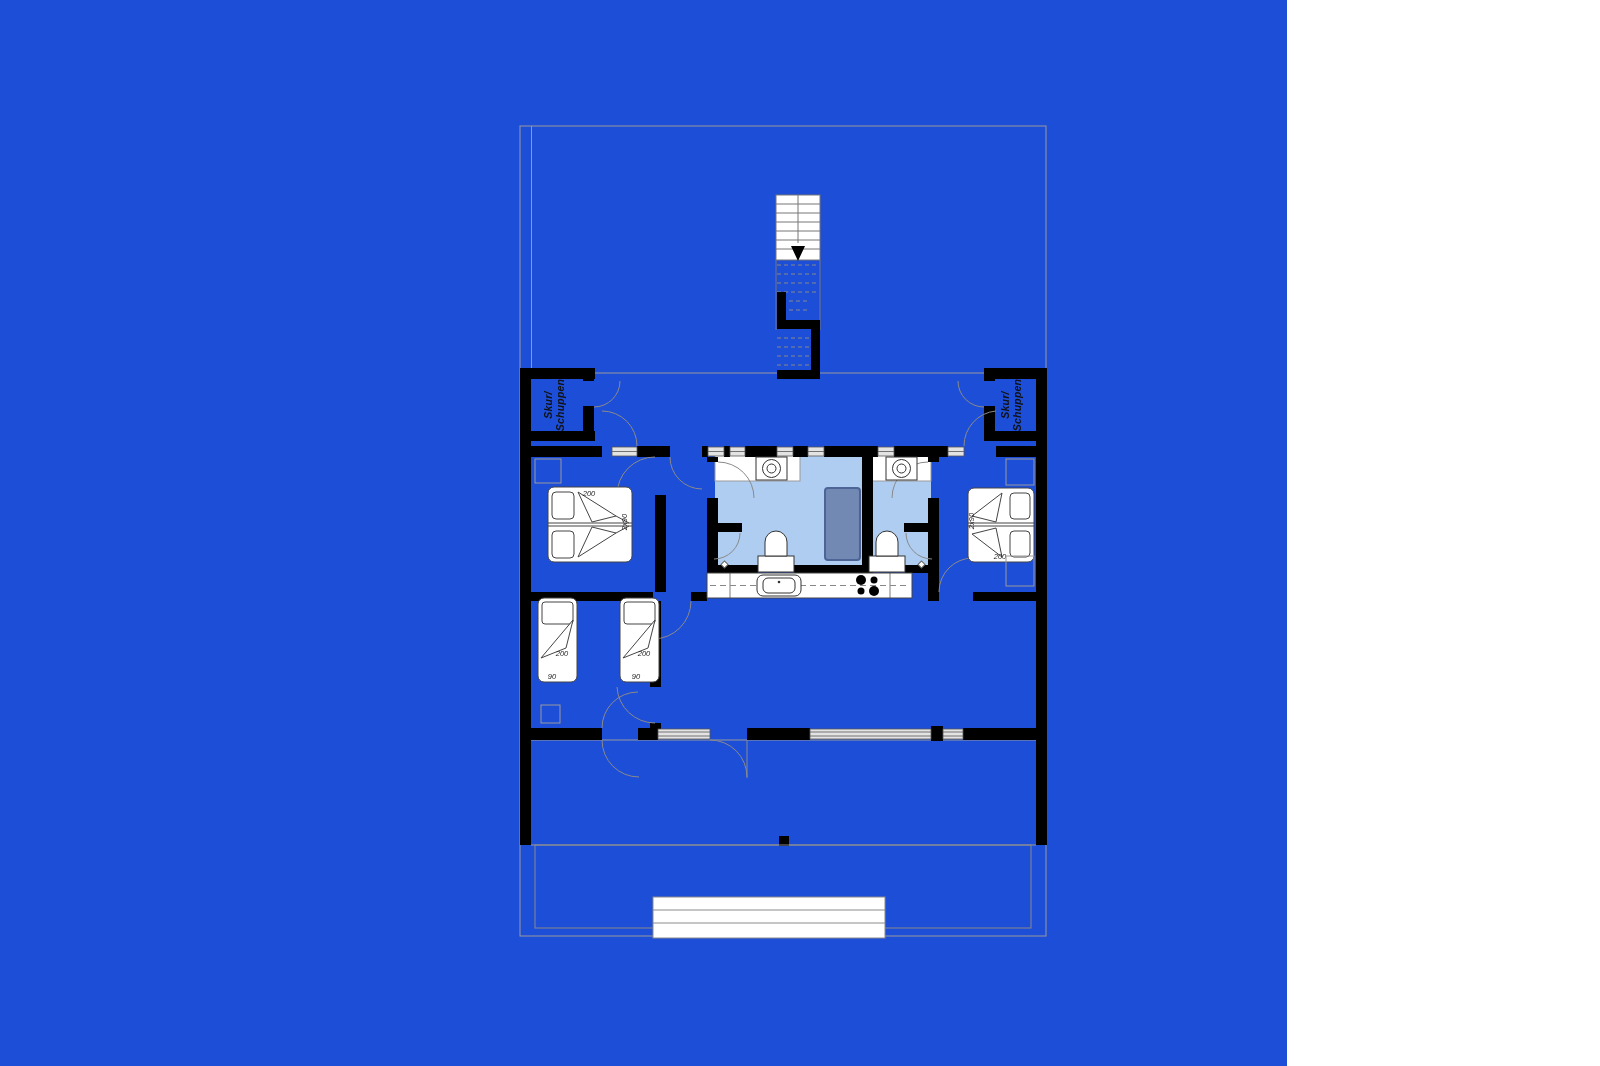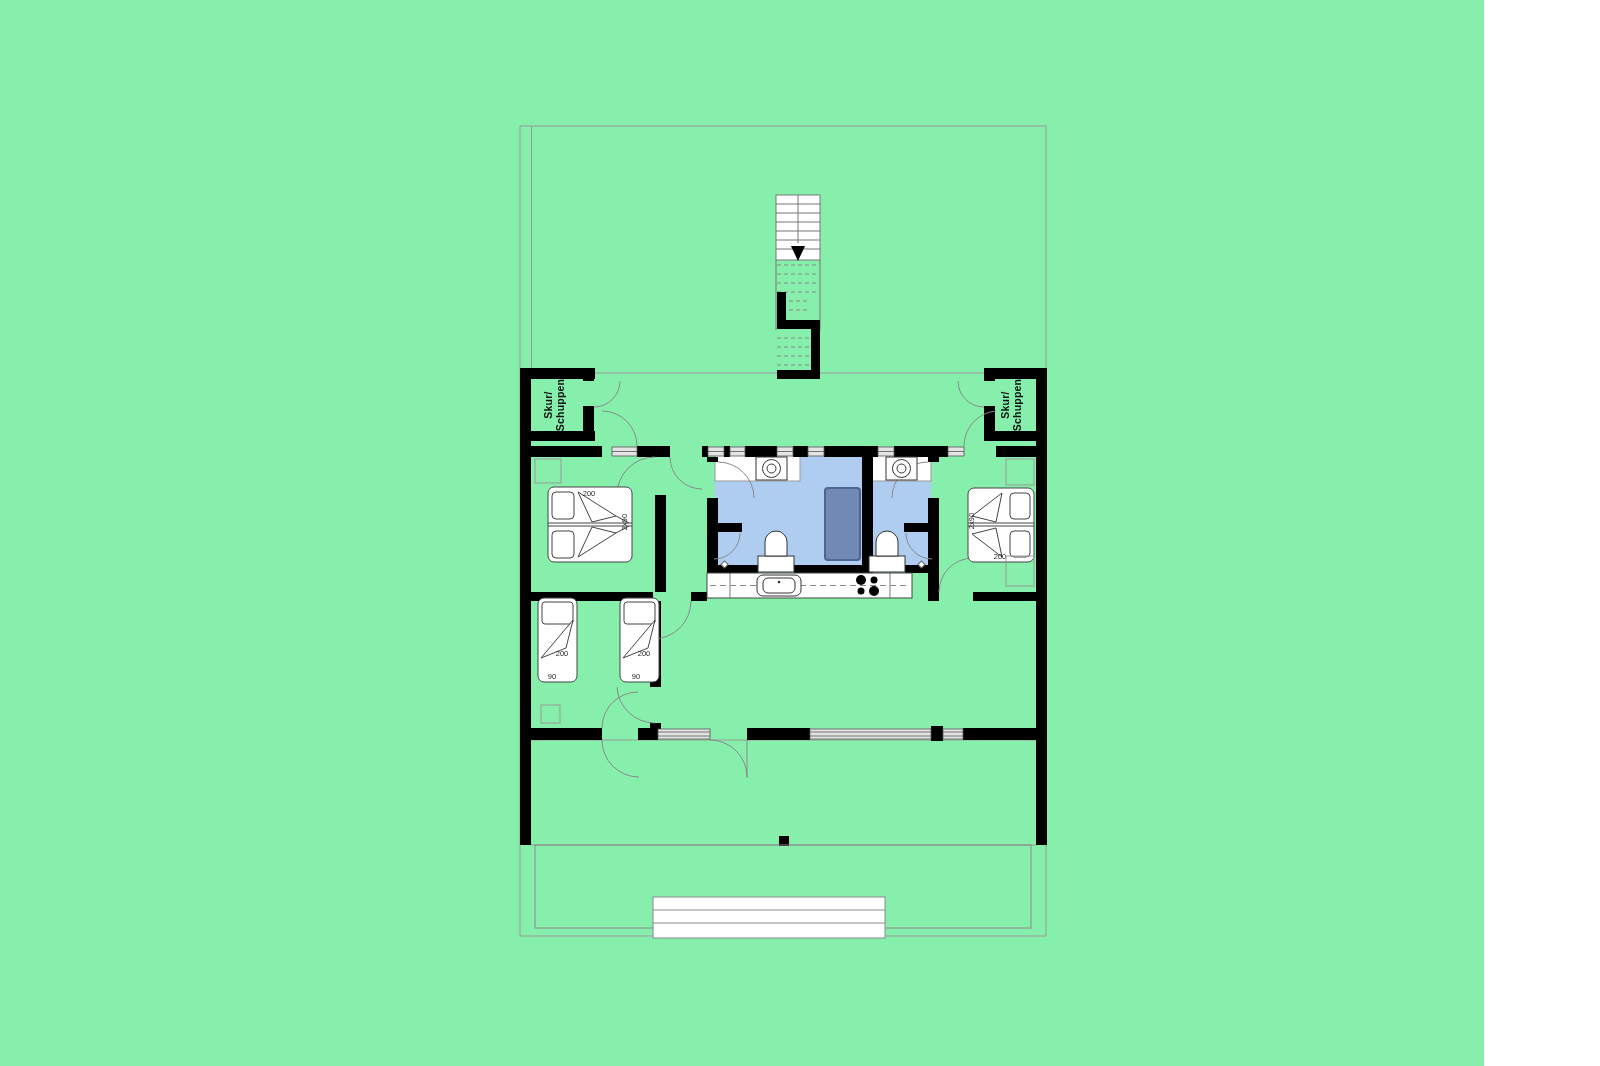--- a/index.html
+++ b/index.html
@@ -1,17 +1,17 @@
 <!DOCTYPE html>
 <html><head>
 <meta charset="utf-8">
 <style>
   html,body{margin:0;padding:0;background:#fff;}
-  .canvas{position:relative;width:1484px;height:1066px;background:#86efac;overflow:hidden;
-          font-family:"Liberation Sans", sans-serif;}
+  .canvas{position:relative;width:1287px;height:1066px;background:#1d4ed8;overflow:hidden;
+          font-family:"Liberation Sans", sans-serif;font-style:italic;}
   svg text{font-family:"Liberation Sans", sans-serif;fill:#111;}
   .shed-label{font-size:10.5px;font-weight:bold;letter-spacing:.2px;}
   .bed-label{font-size:7.5px;fill:#222;}
 </style>
 </head>
 <body>
 
 <div class="canvas">
 <svg width="1600" height="1066" viewBox="0 0 1600 1066">
 

